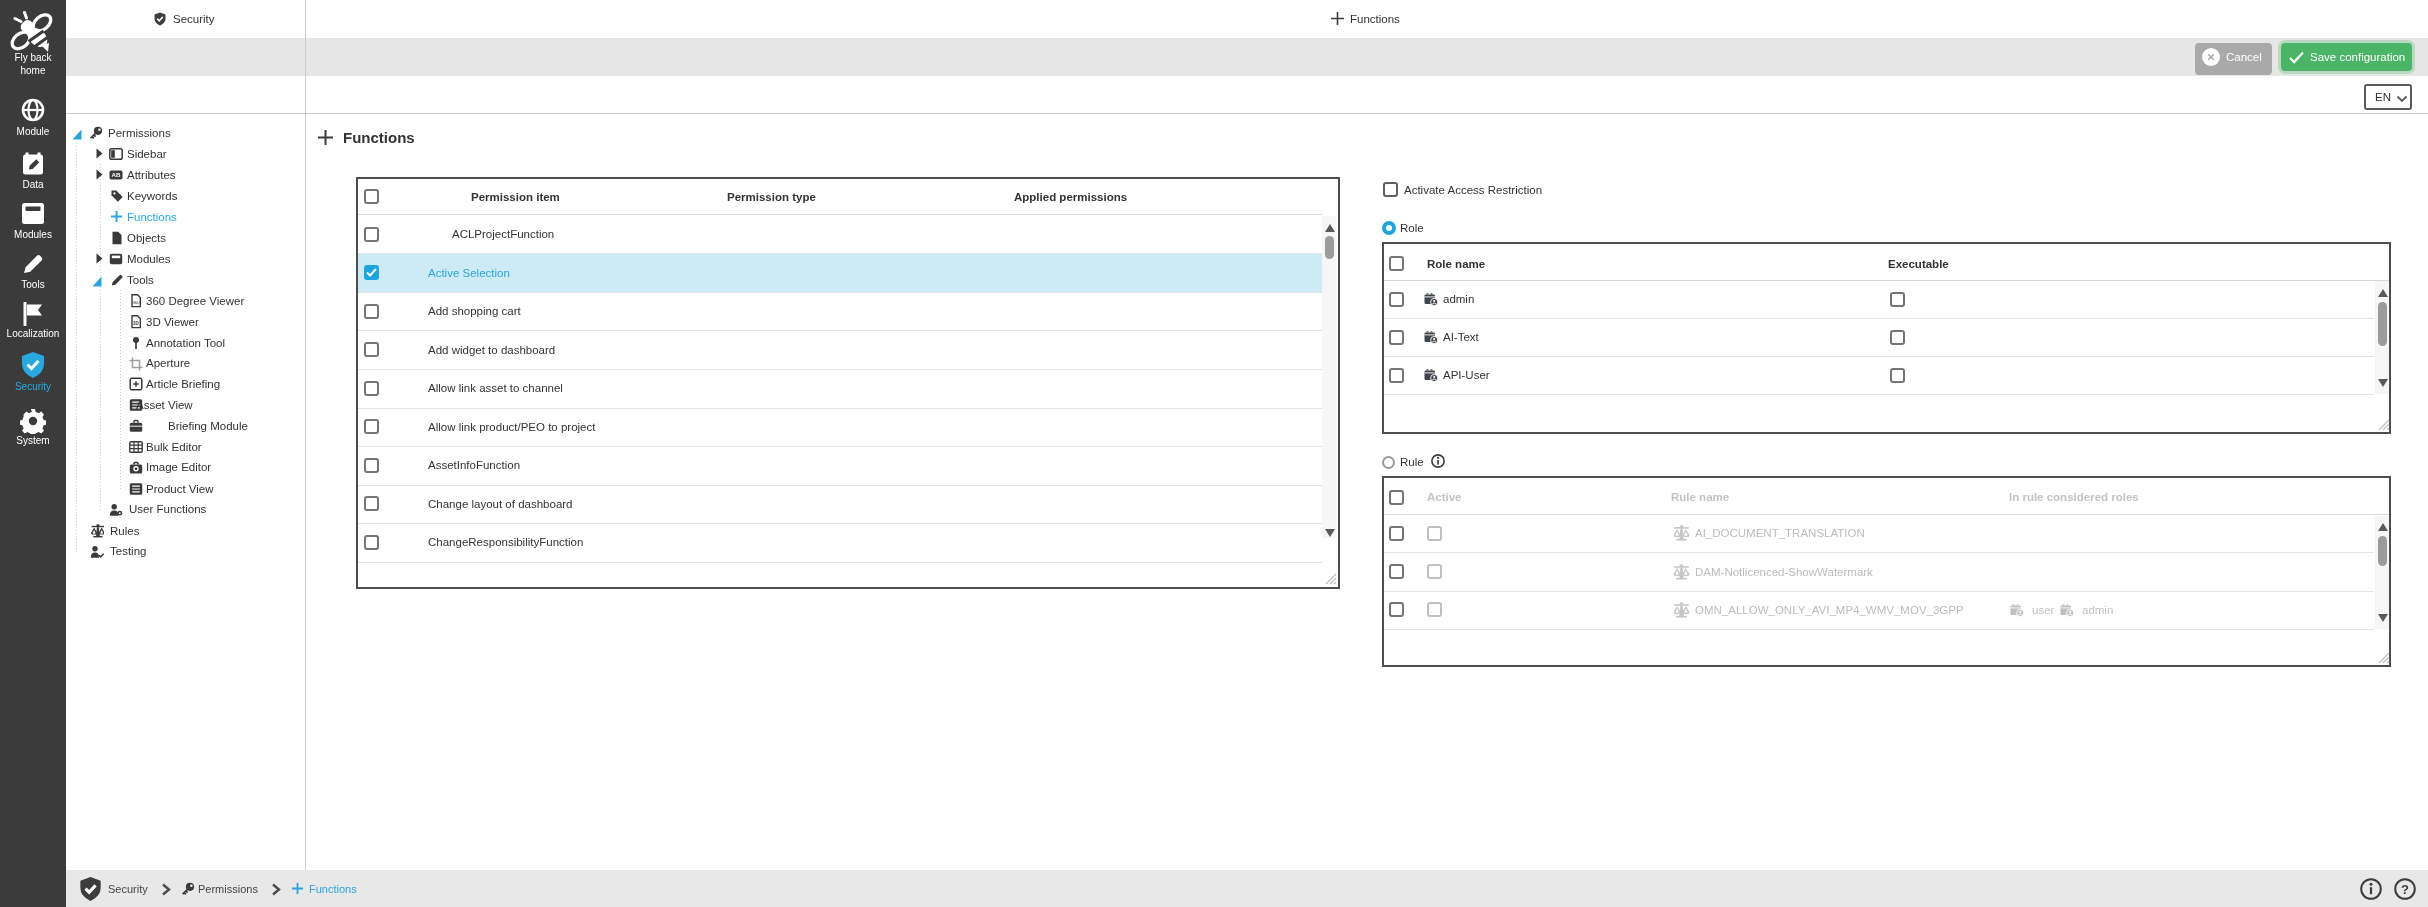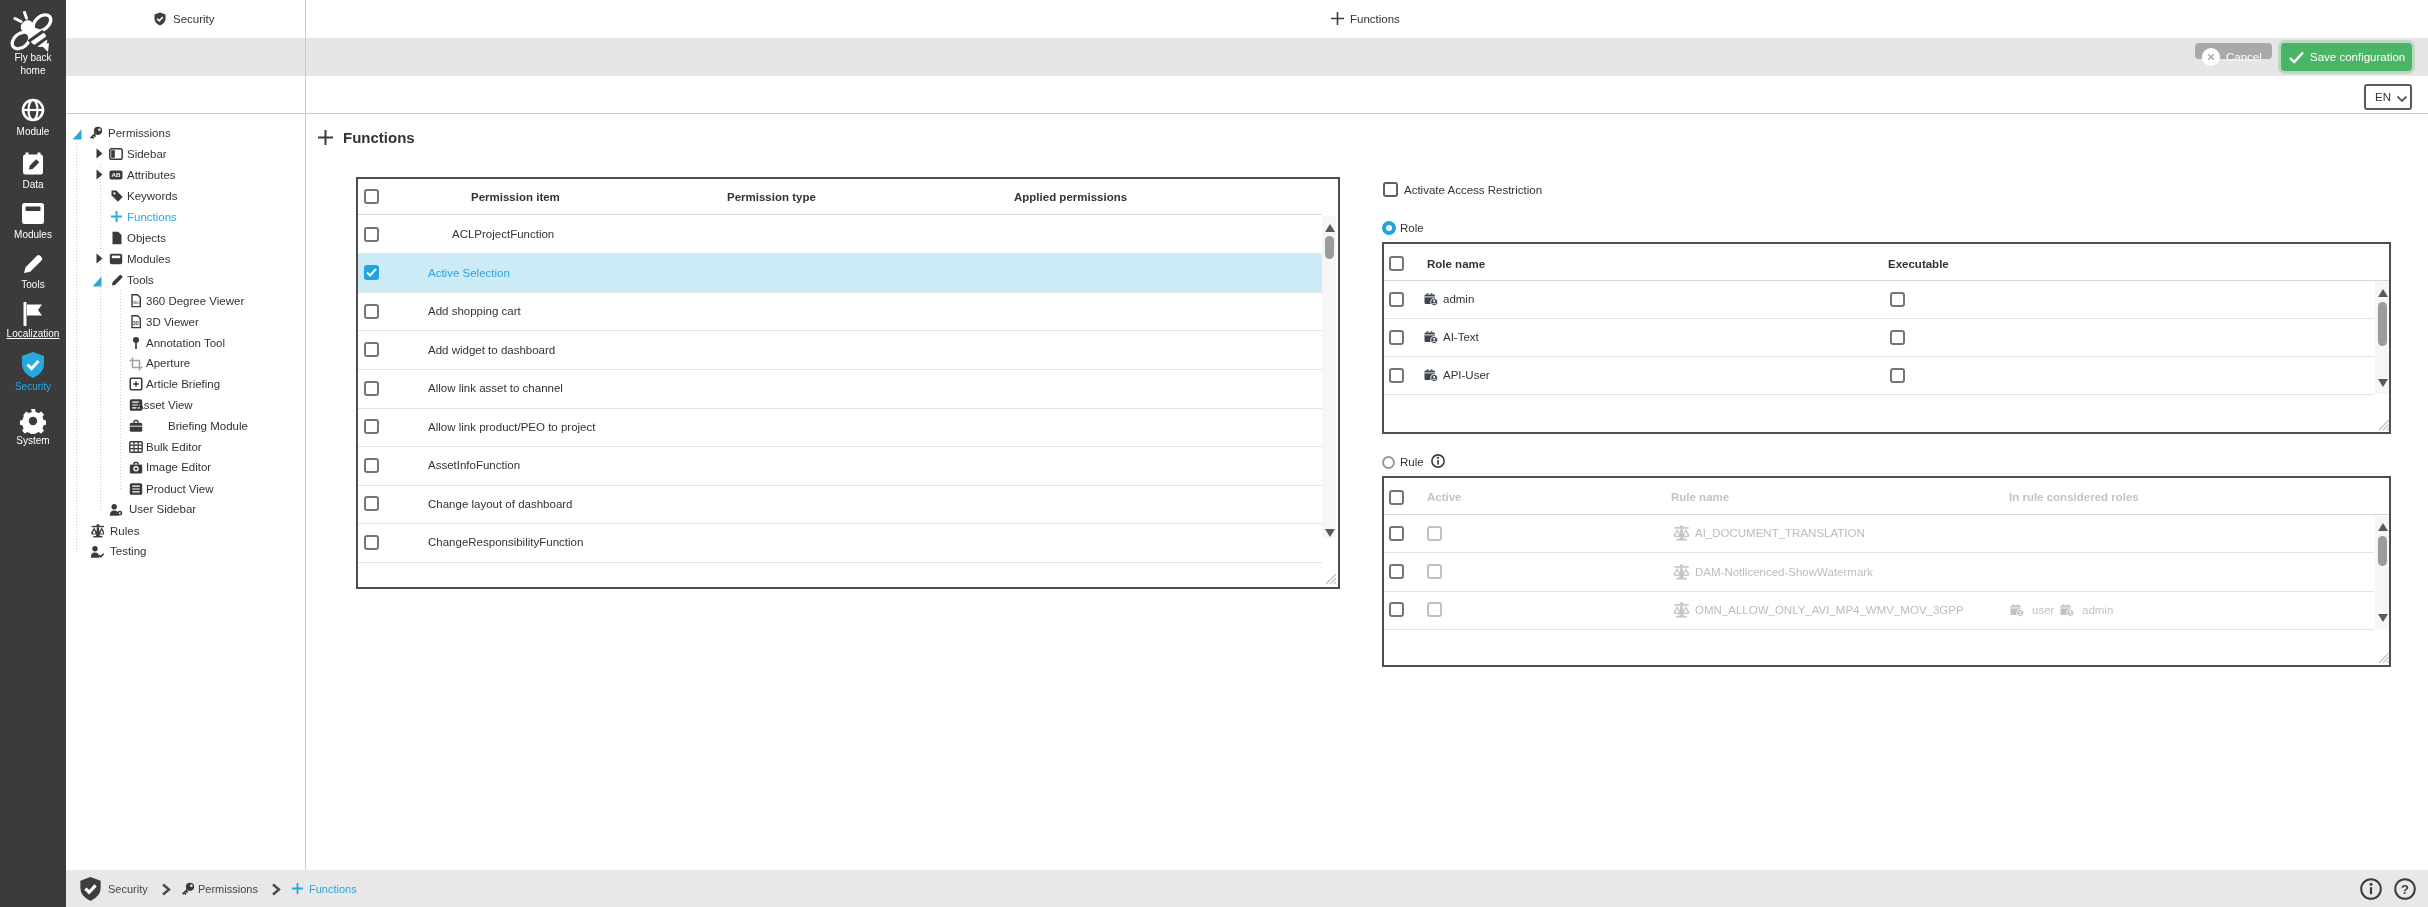--- a/index.html
+++ b/index.html
@@ -133,21 +133,21 @@
       <rect x="0.8" y="1.2" width="12.4" height="11.6" rx="1.5" fill="#3a3a3a"></rect>
       <path d="M3.2 4.2 h7.6 M3.2 7 h7.6 M3.2 9.8 h7.6" stroke="#fff" stroke-width="1.2"></path>
     </svg>
   <div class="txt" style="left:146px;top:482px;color:#333;">Product View</div>
   <svg class="abs" style="left:109px;top:502.5px;" width="14" height="14" viewBox="0 0 14 14">
       <circle cx="5.2" cy="3.8" r="2.7" fill="#3a3a3a"></circle>
       <path d="M0.8 12.8 q0-5.3 4.4-5.3 t4.4 5.3 z" fill="#3a3a3a"></path>
       <circle cx="10.8" cy="10.2" r="2.4" fill="#3a3a3a"></circle>
       <circle cx="10.8" cy="10.2" r="0.9" fill="#fff"></circle>
     </svg>
-  <div class="txt" style="left:129px;top:502px;color:#333;">User Sidebar</div>
+  <div class="txt" style="left:129px;top:502px;color:#333;">User Functions</div>
   <svg class="abs" style="left:90px;top:523.5px;" width="14" height="14" viewBox="0 0 14 14">
       <g fill="#3a3a3a" transform="scale(0.92) translate(0.6,0)">
         <rect x="6.4" y="0.4" width="3.2" height="2"></rect>
         <rect x="1.2" y="2" width="13.6" height="1.5"></rect>
         <path d="M6.9 3.5 h2.2 L10 13.2 H6 Z"></path>
         <rect x="3" y="13" width="10" height="1.6"></rect>
         <path d="M3.9 3.8 L0.5 9.7 Q0.5 11.5 3.9 11.5 Q7.3 11.5 7.3 9.7 Z"></path>
         <path d="M12.1 3.8 L8.7 9.7 Q8.7 11.5 12.1 11.5 Q15.5 11.5 15.5 9.7 Z"></path>
       </g>
       <path d="M4.1 6 L2.7 8.9 Q2.7 9.7 4.1 9.7 Q5.5 9.7 5.5 8.9 Z" fill="#fff"></path>
@@ -162,21 +162,21 @@
   <div class="txt" style="left:110px;top:544px;color:#333;">Testing</div>
   <svg class="abs" style="left:154px;top:12px;" width="12" height="14" viewBox="0 0 24 26">
     <path d="M12 0 L23 4 V12 Q23 21 12 26 Q1 21 1 12 V4 Z" fill="#3d3d3d"></path>
     <path d="M6.5 12.5 L10.5 16.5 L17.5 9" stroke="#fff" stroke-width="3.4" fill="none"></path>
   </svg>
   <div class="txt" style="left:173px;top:12px;">Security</div>
   <svg class="abs" style="left:1331px;top:12px;" width="13" height="13" viewBox="0 0 13 13">
     <path d="M6.5 0 V13 M0 6.5 H13" stroke="#3c3c3c" stroke-width="1.6"></path>
   </svg>
   <div class="txt" style="left:1350px;top:12px;">Functions</div>
-  <div class="abs" style="left:2195px;top:43px;width:77px;height:16px;background:#a9a9a9;border-radius:4px;">
+  <div class="abs" style="left:2195px;top:43px;width:77px;height:32px;background:#a9a9a9;border-radius:4px;">
     <div class="abs" style="left:7px;top:5px;width:18px;height:18px;background:#fff;border-radius:50%;"></div>
     <svg class="abs" style="left:12px;top:10px;" width="8" height="8" viewBox="0 0 8 8">
         <path d="M1.2 1.2 L6.8 6.8 M6.8 1.2 L1.2 6.8" stroke="#a9a9a9" stroke-width="1.6"></path>
       </svg>
     <div class="abs" style="left:31px;top:7px;font-size:11.5px;line-height:14px;color:#fff;white-space:nowrap;">Cancel</div>
   </div>
   <div class="abs" style="left:2281px;top:43px;width:131px;height:28px;background:#4bb567;border-radius:4px;box-shadow:0 0 0 3px rgba(75,181,103,0.28);">
     <svg class="abs" style="left:8px;top:8px;" width="15" height="13" viewBox="0 0 15 13">
         <path d="M1 7 L5.2 11 L14 1.5" stroke="#fff" stroke-width="2.3" fill="none"></path>
       </svg>
@@ -434,21 +434,21 @@
     </svg>
     <div class="sb-label" style="top:228px;">Modules</div>
     <svg class="abs" style="left:21px;top:252px;" width="24" height="24" viewBox="0 0 24 24">
       <path d="M3 21 L4.6 15.2 L16.2 3.6 Q17.6 2.2 19.4 4 L20.4 5 Q22.2 6.8 20.8 8.2 L9.2 19.8 Z" fill="#fff"></path>
     </svg>
     <div class="sb-label" style="top:278px;">Tools</div>
     <svg class="abs" style="left:21px;top:302px;" width="24" height="24" viewBox="0 0 24 24">
       <path d="M4 1 V23" stroke="#fff" stroke-width="3" stroke-linecap="round"></path>
       <path d="M6 2.5 H21 L17 8 L21 13.5 H6 Z" fill="#fff"></path>
     </svg>
-    <div class="sb-label" style="top:327px;text-decoration:underline;">Localization</div>
+    <div class="sb-label" style="top:327px;">Localization</div>
     <svg class="abs" style="left:21px;top:352px;" width="24" height="26" viewBox="0 0 24 26">
       <path d="M12 0 L23 4 V12 Q23 21 12 26 Q1 21 1 12 V4 Z" fill="#27a9e0"></path>
       <path d="M6.5 12.5 L10.5 16.5 L17.5 9" stroke="#fff" stroke-width="3" fill="none"></path>
     </svg>
     <div class="sb-label" style="top:380px;color:#27a9e0;">Security</div>
     <svg class="abs" style="left:20px;top:408px;" width="26" height="26" viewBox="0 0 26 26">
       <path d="M11 1 h4 l.7 3 a9 9 0 0 1 2.9 1.2 l2.6-1.6 2.8 2.8 -1.6 2.6 a9 9 0 0 1 1.2 2.9 l3 .7 v4 l-3 .7 a9 9 0 0 1 -1.2 2.9 l1.6 2.6 -2.8 2.8 -2.6-1.6 a9 9 0 0 1 -2.9 1.2 l-.7 3 h-4 l-.7-3 a9 9 0 0 1 -2.9-1.2 l-2.6 1.6 -2.8-2.8 1.6-2.6 a9 9 0 0 1 -1.2-2.9 l-3-.7 v-4 l3-.7 a9 9 0 0 1 1.2-2.9 L3.6 6.4 6.4 3.6 9 5.2 a9 9 0 0 1 2.9-1.2 z" fill="#fff"></path>
       <circle cx="13" cy="13" r="4.2" fill="#3b3b3b"></circle>
     </svg>
     <div class="sb-label" style="top:434px;">System</div>

